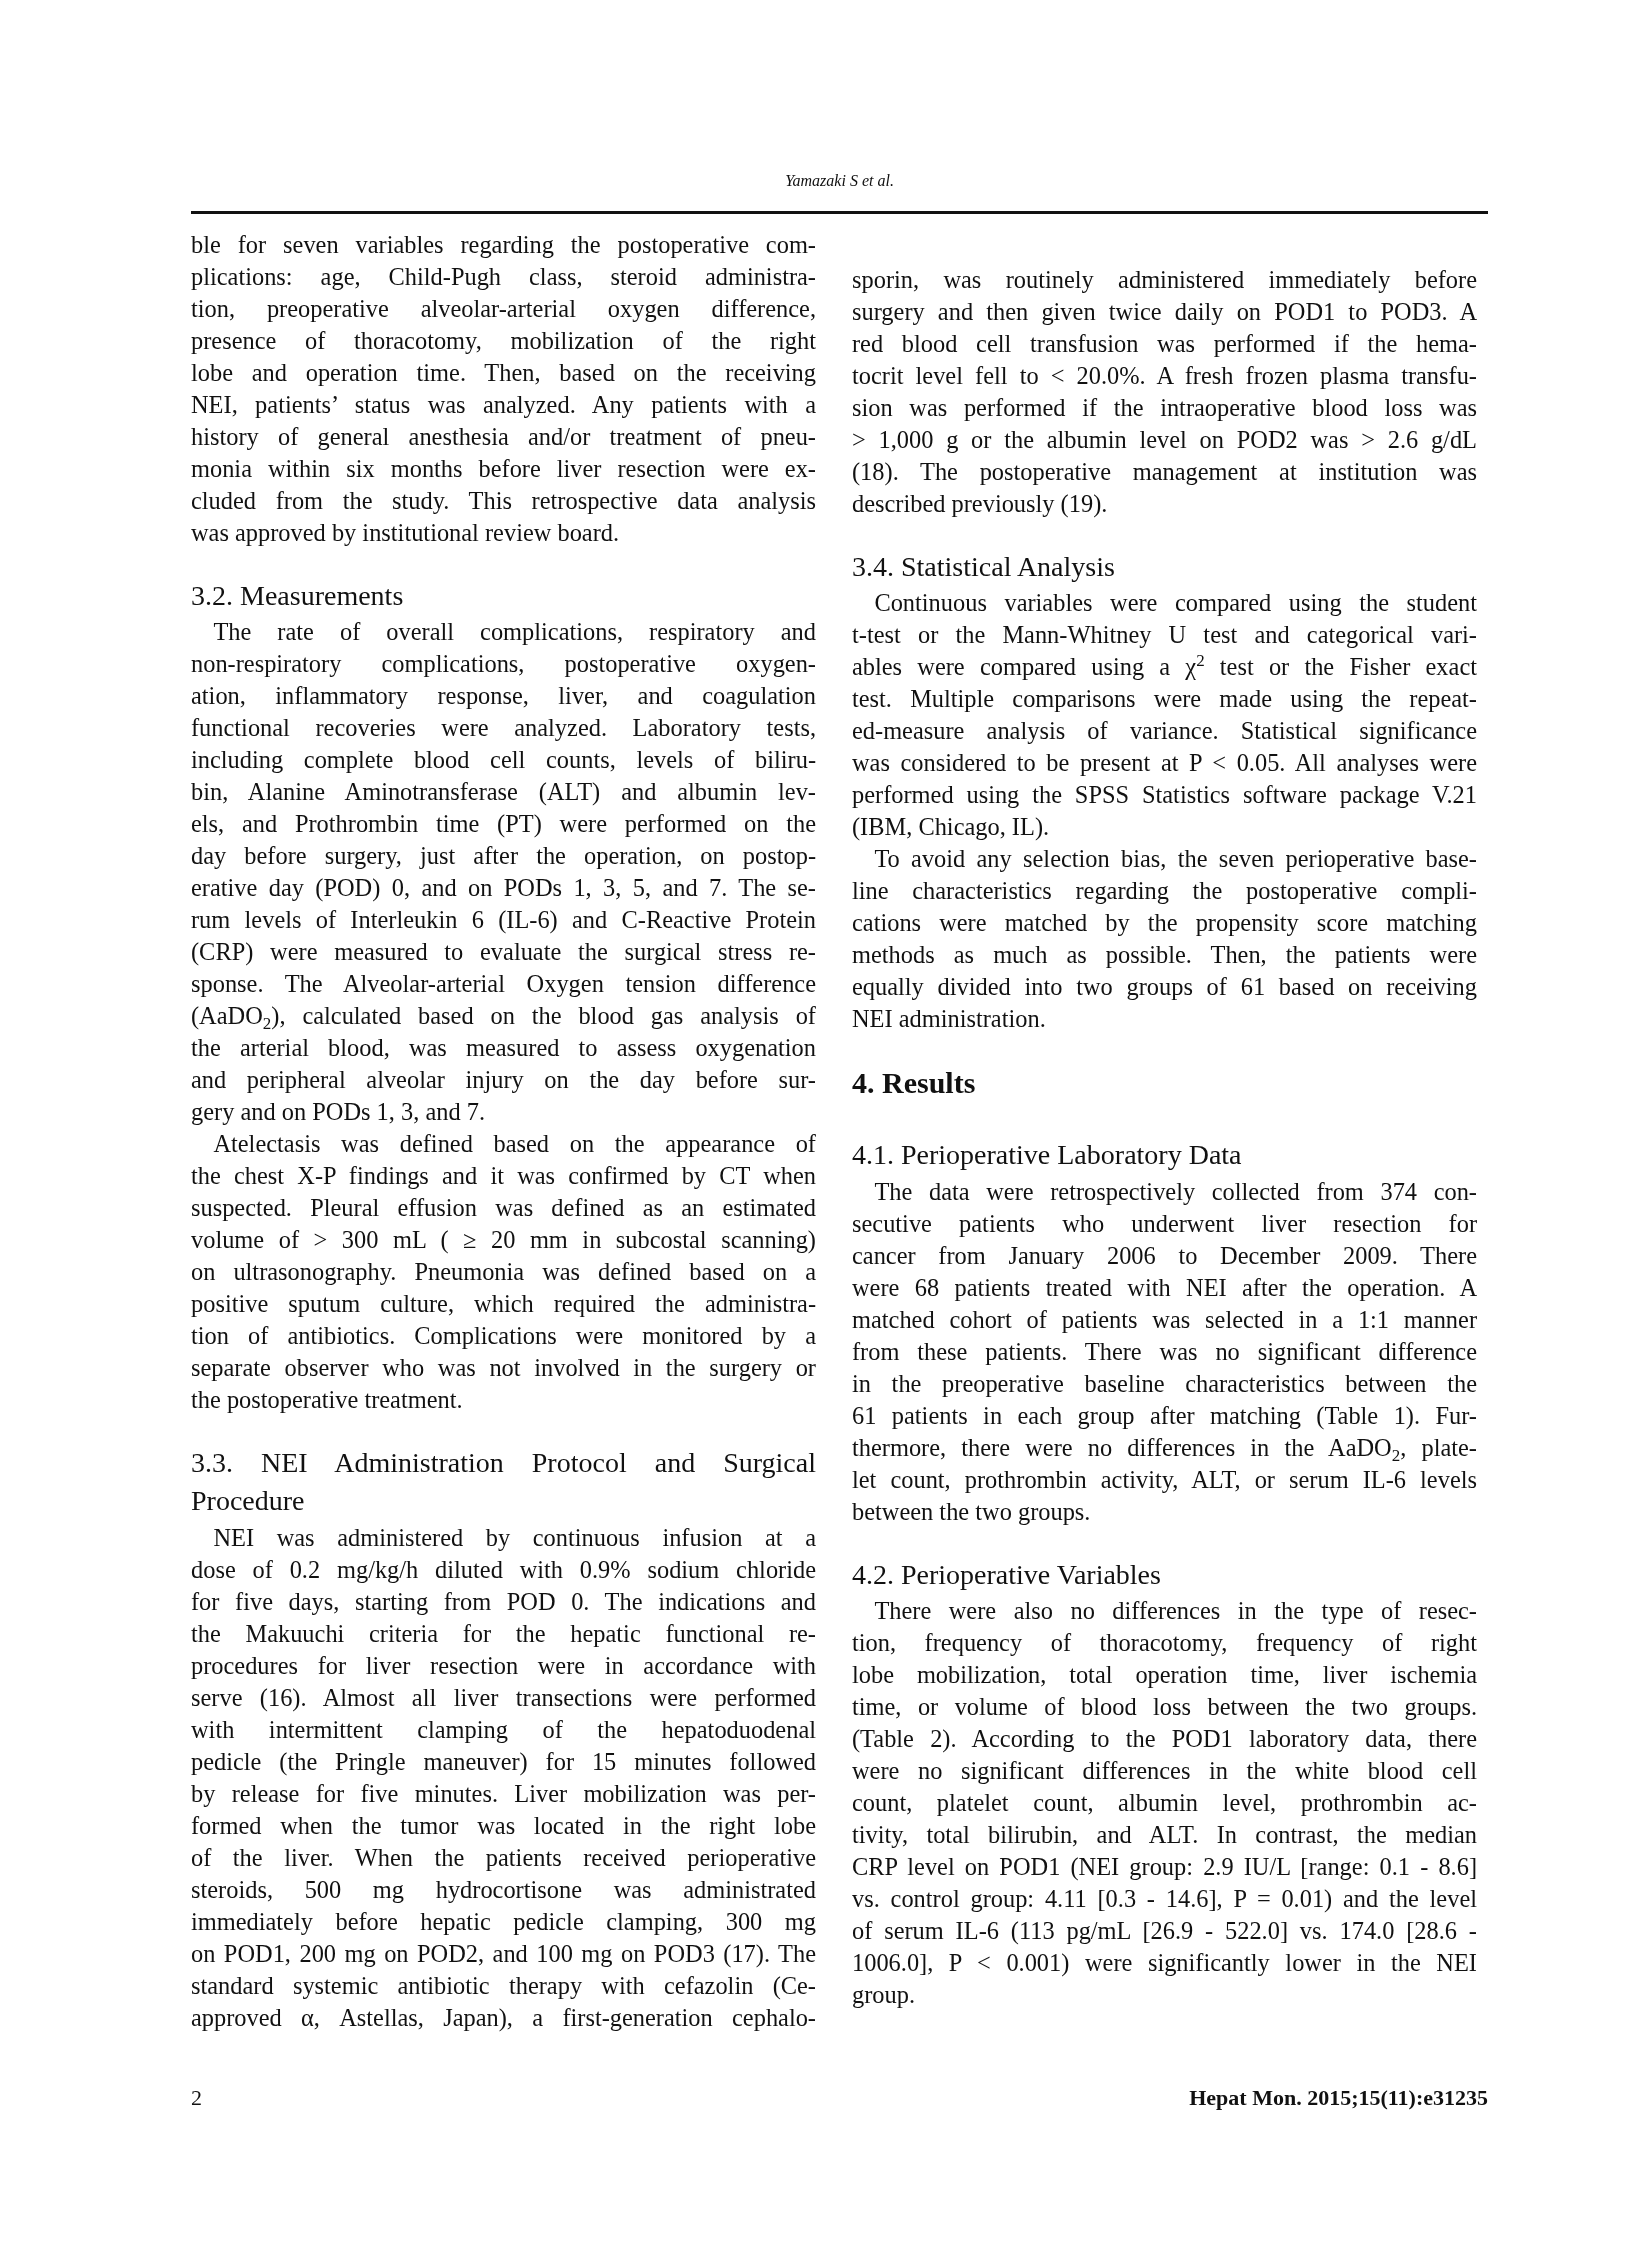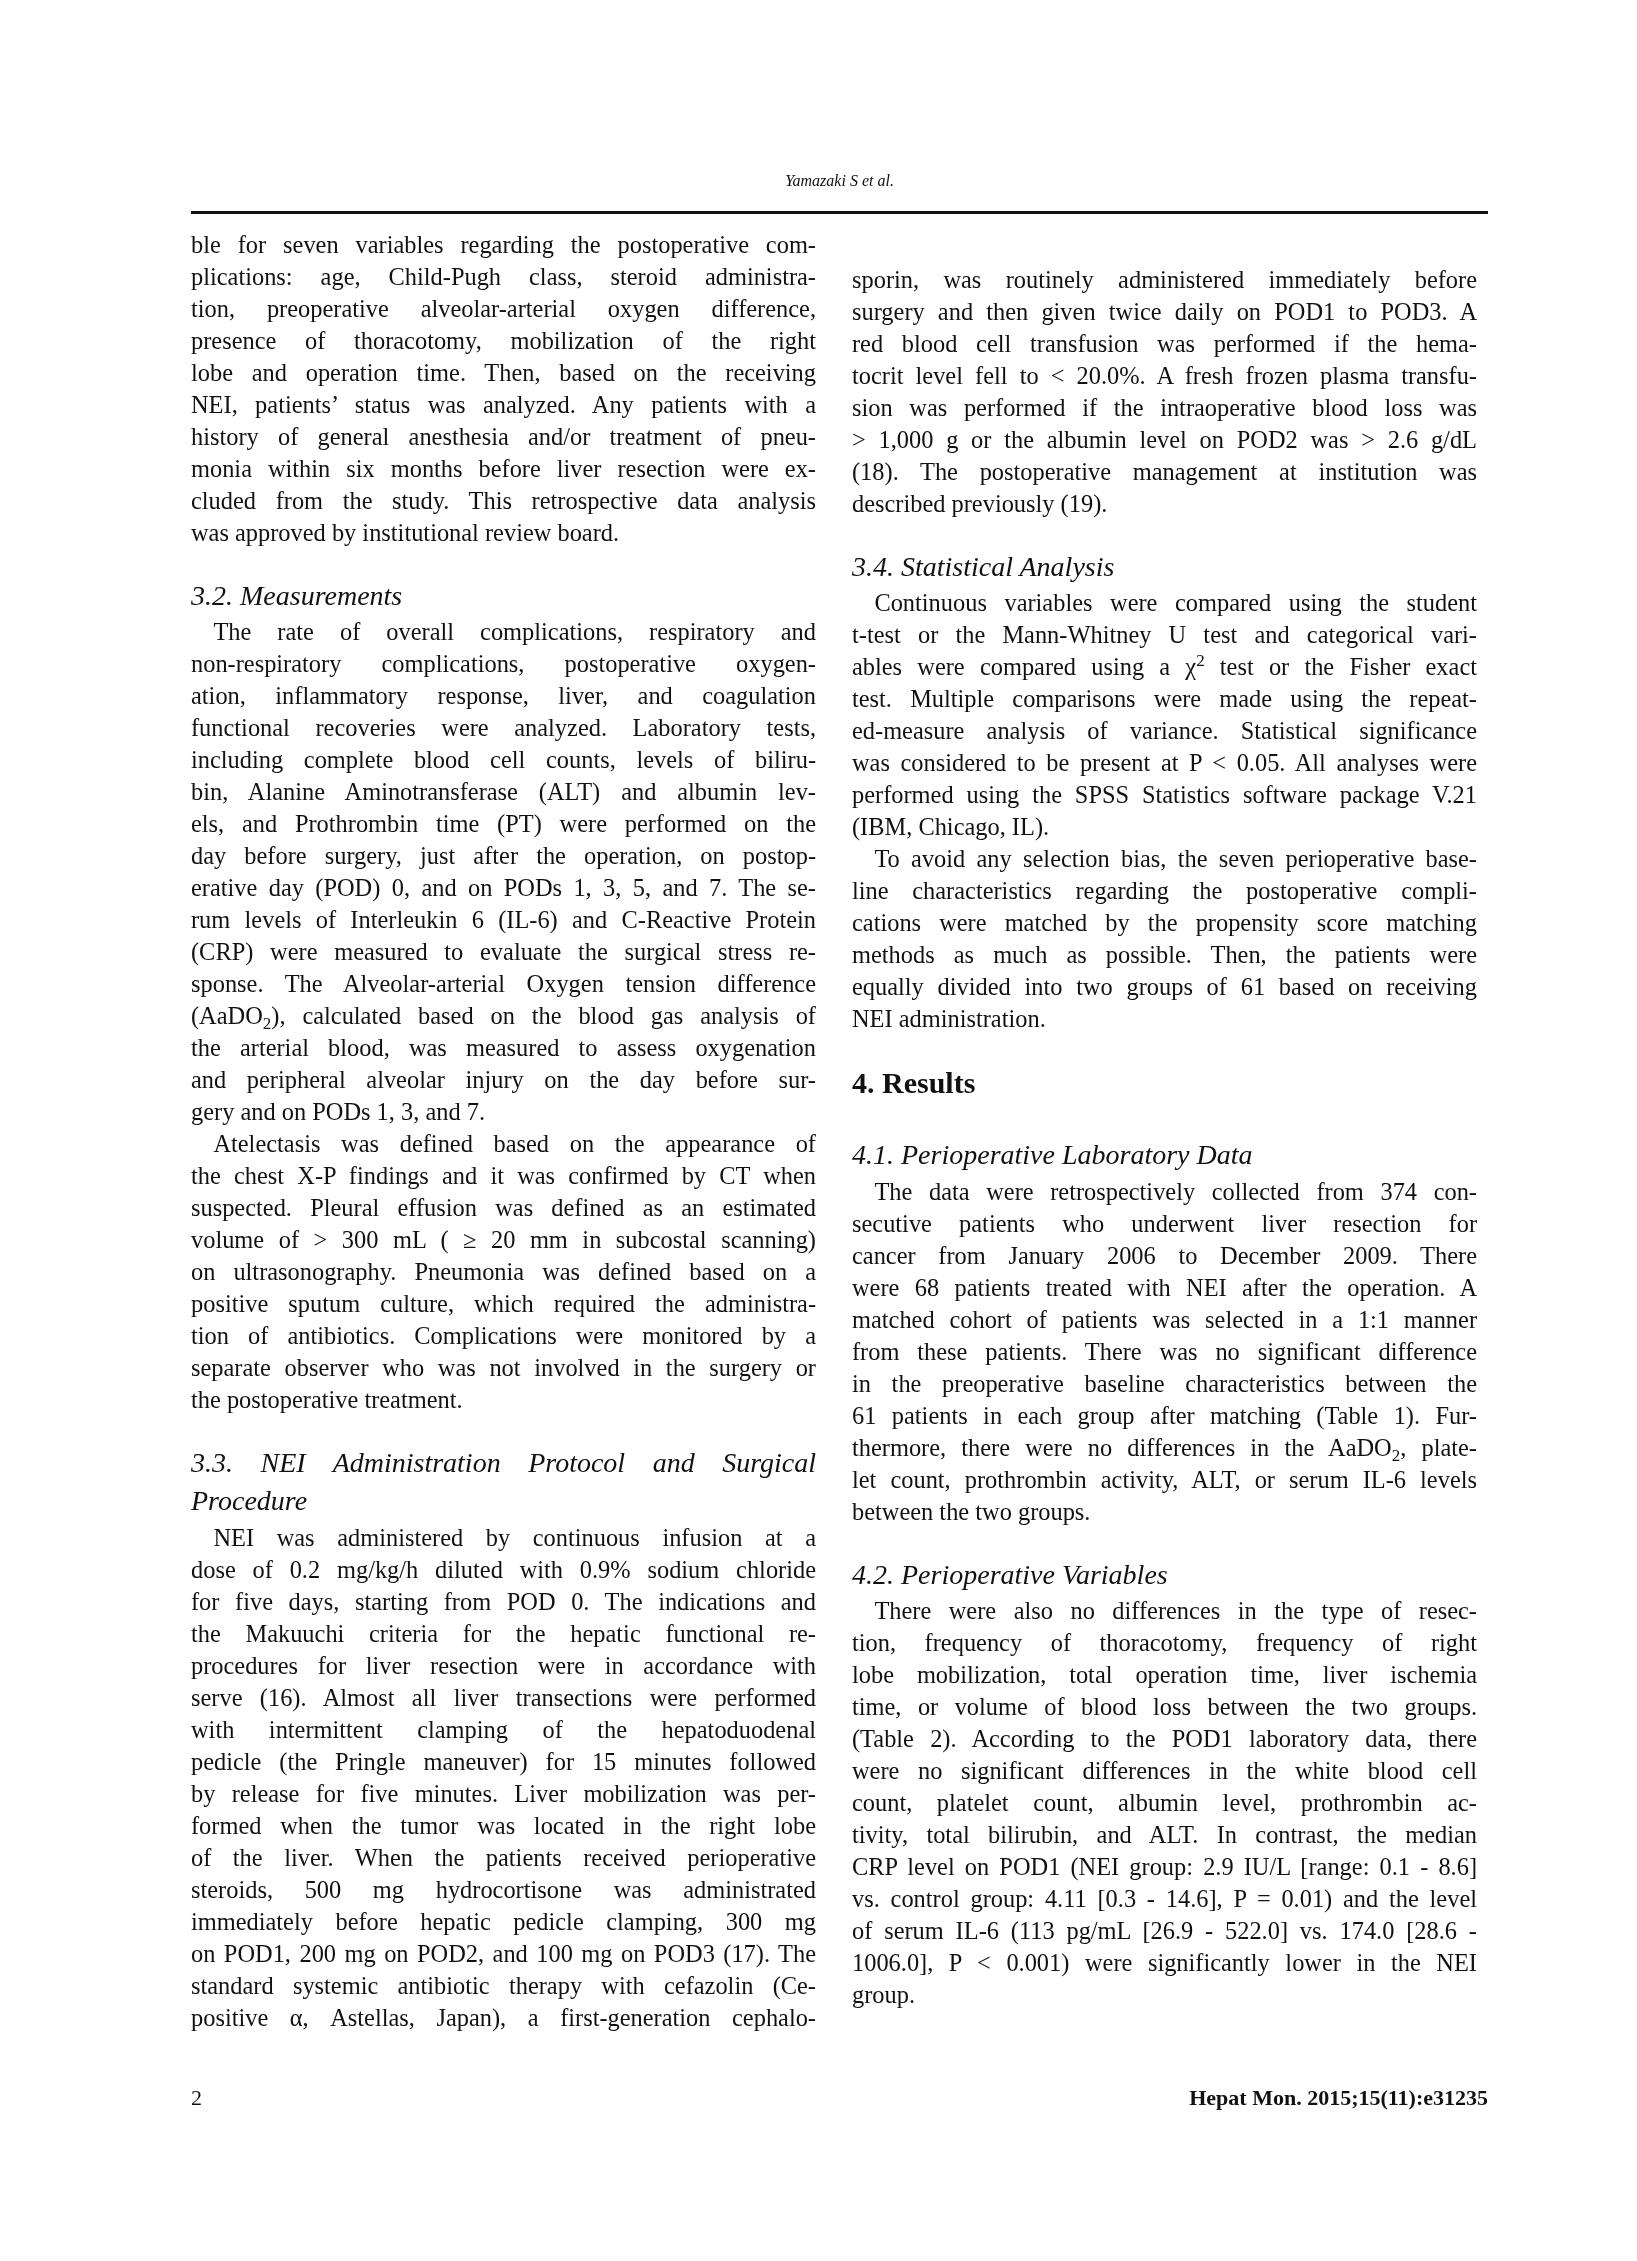--- a/index.html
+++ b/index.html
@@ -8,21 +8,21 @@
   .running-head { position: absolute; left: 191px; width: 1297px; top: 166px; text-align: center;
          font-style: italic; font-size: 16px; line-height: 29px; }
   .head-rule { position: absolute; left: 191px; width: 1297px; top: 211px; height: 2.6px; background: #111111; }
   .col { position: absolute; top: 229px; width: 625px; }
   .col-left { left: 191px; }
   .col-right { left: 852px; margin-top: 35px; }
   .line { display: block; font-size: 24.4px; line-height: 32px; height: 32px; white-space: nowrap;
           text-align: justify; text-align-last: justify; overflow: visible; }
   .line.last { text-align: center; text-align-last: left; }
   .line.indent { padding-left: 22.4px; }
-  .h3 { font-style: italic; font-size: 28px; line-height: 38px; }
+  .h3 { font-size: 28px; line-height: 38px; }
   .h3 .line { font-size: 28px; line-height: 38px; height: 38px; }
   .h2 { font-weight: bold; font-size: 30px; line-height: 40px; }
   .h2-text { display: block; height: 40px; }
   .gap-m { height: 28px; }
   .gap-l { height: 33px; }
   .block-gap { height: 1.3px; }
   sub { font-size: 17px; line-height: 0; vertical-align: -5.3px; }
   sup { font-size: 17px; line-height: 0; vertical-align: 9.2px; }
   .footer { position: absolute; top: 2085px; font-size: 22px; line-height: 26.4px; }
   .footer-left { left: 191px; }
@@ -101,21 +101,21 @@
     <span class="line">serve (16). Almost all liver transections were performed</span>
     <span class="line">with intermittent clamping of the hepatoduodenal</span>
     <span class="line">pedicle (the Pringle maneuver) for 15 minutes followed</span>
     <span class="line">by release for five minutes. Liver mobilization was per-</span>
     <span class="line">formed when the tumor was located in the right lobe</span>
     <span class="line">of the liver. When the patients received perioperative</span>
     <span class="line">steroids, 500 mg hydrocortisone was administrated</span>
     <span class="line">immediately before hepatic pedicle clamping, 300 mg</span>
     <span class="line">on POD1, 200 mg on POD2, and 100 mg on POD3 (17). The</span>
     <span class="line">standard systemic antibiotic therapy with cefazolin (Ce-</span>
-    <span class="line">positive α, Astellas, Japan), a first-generation cephalo-</span>
+    <span class="line">approved α, Astellas, Japan), a first-generation cephalo-</span>
   </div>
 </div>
 
 <div class="col col-right">
   <div>
     <span class="line">sporin, was routinely administered immediately before</span>
     <span class="line">surgery and then given twice daily on POD1 to POD3. A</span>
     <span class="line">red blood cell transfusion was performed if the hema-</span>
     <span class="line">tocrit level fell to &lt; 20.0%. A fresh frozen plasma transfu-</span>
     <span class="line">sion was performed if the intraoperative blood loss was</span>

